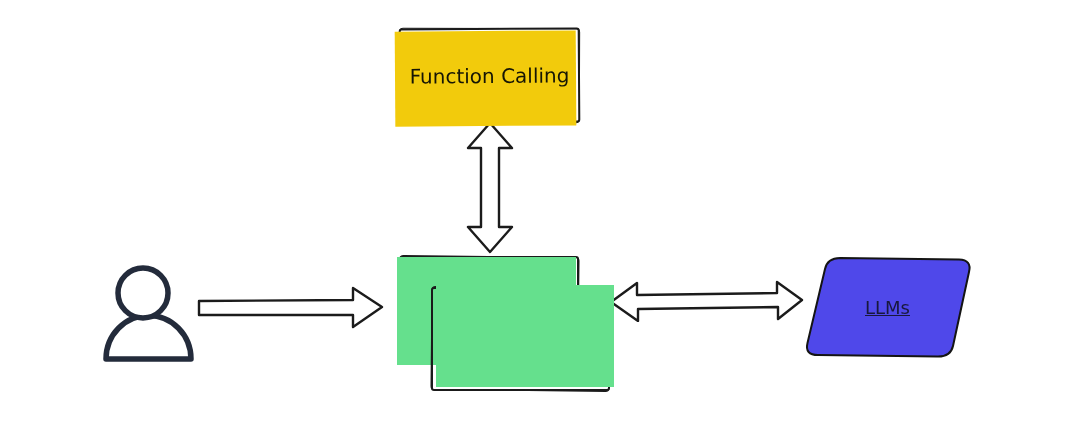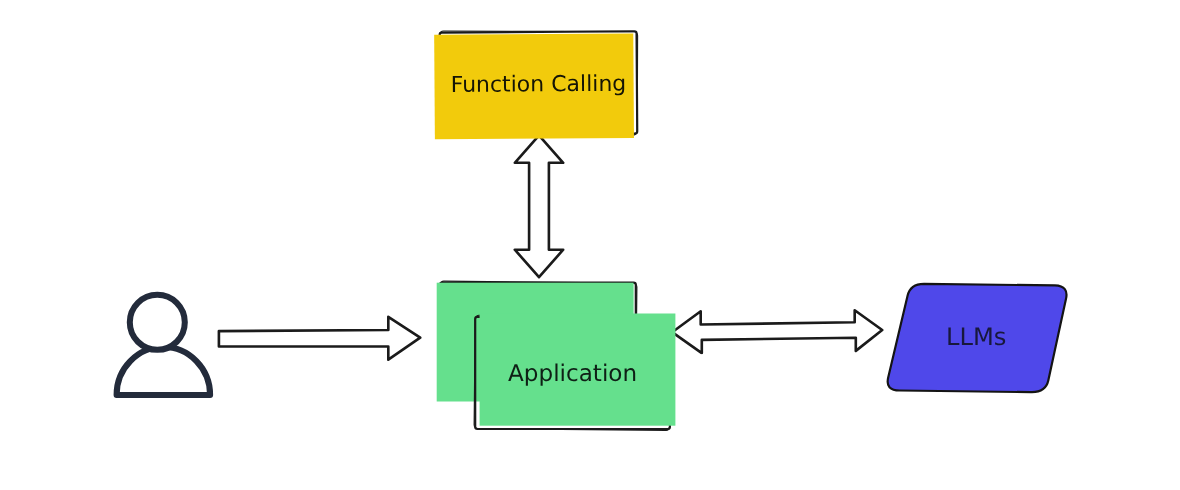--- a/index.html
+++ b/index.html
@@ -42,21 +42,21 @@
   #node-function-calling{left:399px;top:28px;width:177px;height:91px;transform:rotate(-0.4deg);}
   #node-function-calling .label{font-size:20px;color:#151505;}
 
   #node-application-back{left:399px;top:256px;width:176px;height:103px;}
   #node-application-front{left:431px;top:287px;width:175px;height:100px;}
   #node-application-front .label{font-size:21px;color:#0e1f15;}
 
   #node-llms{left:795px;top:250px;width:185px;height:114px;}
   #node-llms .label{
     position:absolute;inset:0;display:flex;align-items:center;justify-content:center;
-    font-size:22px;color:#18183c;z-index:1;
+    font-size:18px;color:#18183c;z-index:1;text-decoration:underline;
   }
 
   #icon-user{left:96px;top:260px;}
   #arrow-user-app{left:196px;top:285px;}
   #arrow-app-fc{left:464px;top:121px;}
   #arrow-app-llms{left:609px;top:280px;}
 
   .arrow-shape{fill:var(--arrowfill);stroke:var(--stroke);stroke-width:2.4;stroke-linejoin:round;}
   .person-stroke{fill:#ffffff;stroke:#232b3b;stroke-width:5.5;stroke-linejoin:round;stroke-linecap:round;}
   .para-shape{stroke:#141414;stroke-width:2;}
@@ -84,21 +84,20 @@
 <div id="node-function-calling" class="node-box" style="--fill: #f2cb0c;">
   <span class="fill fill-yellow"></span>
   <span class="label">Function Calling</span>
 </div>
 
 <div id="node-application-back" class="node-box" style="--fill: #65e08d;">
   <span class="fill fill-back"></span>
 </div>
 <div id="node-application-front" class="node-box" style="--fill: #65e08d;">
   <span class="fill fill-front"></span>
-  <span class="label">Application</span>
 </div>
 
 <div id="node-llms" class="abs" style="width:185px;height:114px;">
   <svg width="185" height="114" viewBox="0 0 185 114">
     <path class="para-shape" id="llms-path" d="M 45,8 L 164,9.5 Q 177,10 174,22 L 158,96 Q 155.5,107 142,106.5 L 23,105 Q 9.5,105 12.5,93 L 30,19 Q 32.5,8 45,8 Z" fill="#4f48ea"></path>
   </svg>
   <span class="label">LLMs</span>
 </div>
 
 </body></html>

